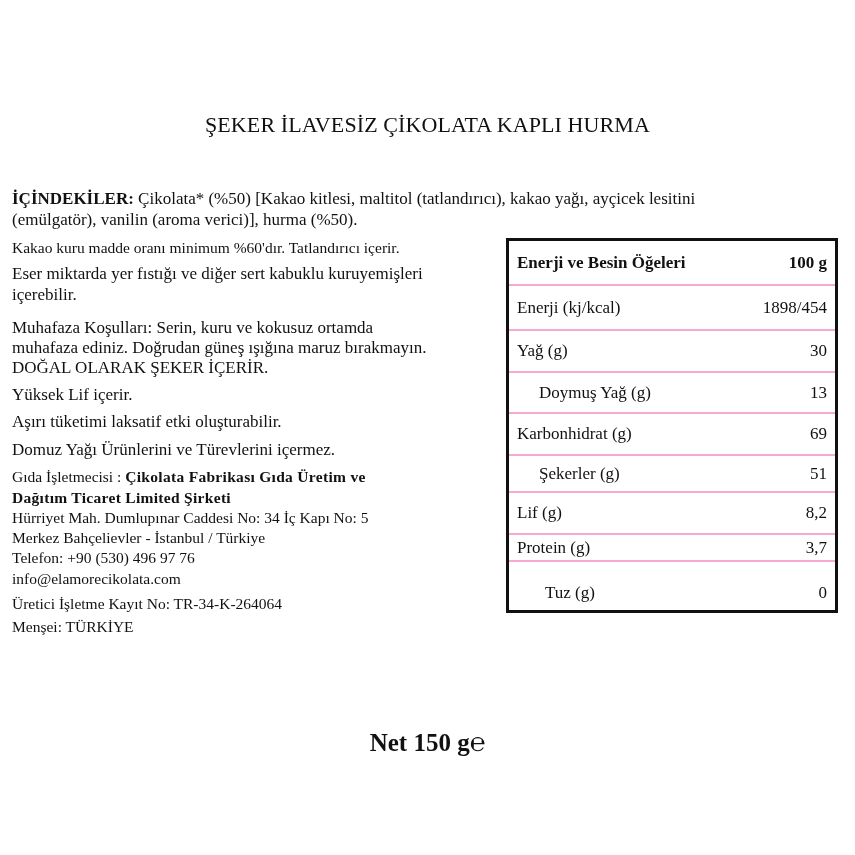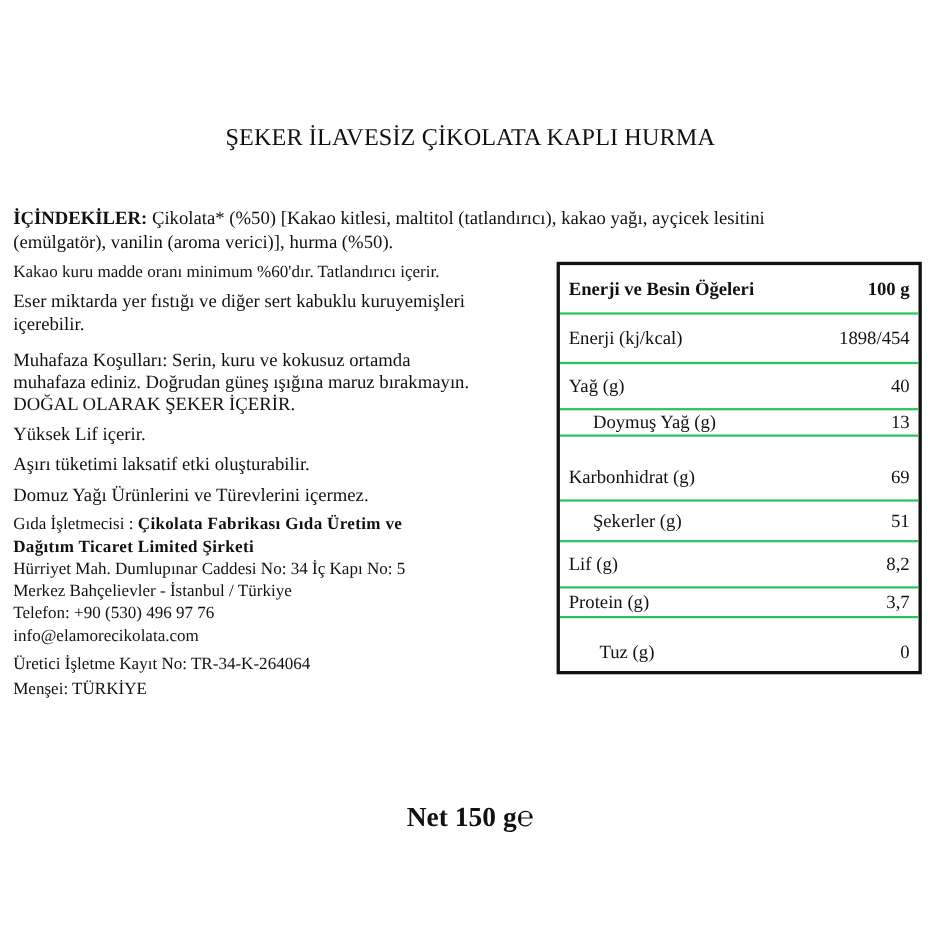--- a/index.html
+++ b/index.html
@@ -21,21 +21,21 @@
   .s15 { font-size: 15.5px; line-height: 19px; }
   .s17 { font-size: 17px; line-height: 20px; }
   .bold { font-weight: bold; letter-spacing: 0.3px; }
 
   .nut-table {
     position: absolute; left: 506px; top: 238px; width: 332px; height: 375px;
     border: 3px solid #111; box-sizing: border-box;
   }
   .nut-row {
     position: absolute; left: 0; right: 0;
-    border-bottom: 2px solid #22c55e; box-sizing: border-box;
+    border-bottom: 2px solid #f9a8d4; box-sizing: border-box;
     display: flex; align-items: center; justify-content: space-between;
     padding: 0 8px 0 8px; font-size: 17px;
   }
   .nut-row:last-child { border-bottom: none; padding-left: 36px; }
   .nut-row.head { font-weight: bold; }
   .nut-row .lbl.indent { padding-left: 22px; }
   .net {
     position: absolute; left: 0; width: 855px; top: 700px; text-align: center;
     font-size: 25px; font-weight: bold; margin-top: 28px;
   }
@@ -78,23 +78,23 @@
   <div class="nut-row head" style="top:0;height:45px">
     <span class="lbl">Enerji ve Besin Öğeleri</span>
     <span class="val">100 g</span>
   </div>
   <div class="nut-row" style="top:45px;height:45px">
     <span class="lbl">Enerji (kj/kcal)</span>
     <span class="val">1898/454</span>
   </div>
   <div class="nut-row" style="top:90px;height:42px">
     <span class="lbl">Yağ (g)</span>
-    <span class="val">40</span>
+    <span class="val">30</span>
   </div>
-  <div class="nut-row" style="top:132px;height:24px">
+  <div class="nut-row" style="top:132px;height:41px">
     <span class="lbl indent">Doymuş Yağ (g)</span>
     <span class="val">13</span>
   </div>
   <div class="nut-row" style="top:173px;height:42px">
     <span class="lbl">Karbonhidrat (g)</span>
     <span class="val">69</span>
   </div>
   <div class="nut-row" style="top:215px;height:37px">
     <span class="lbl indent">Şekerler (g)</span>
     <span class="val">51</span>

